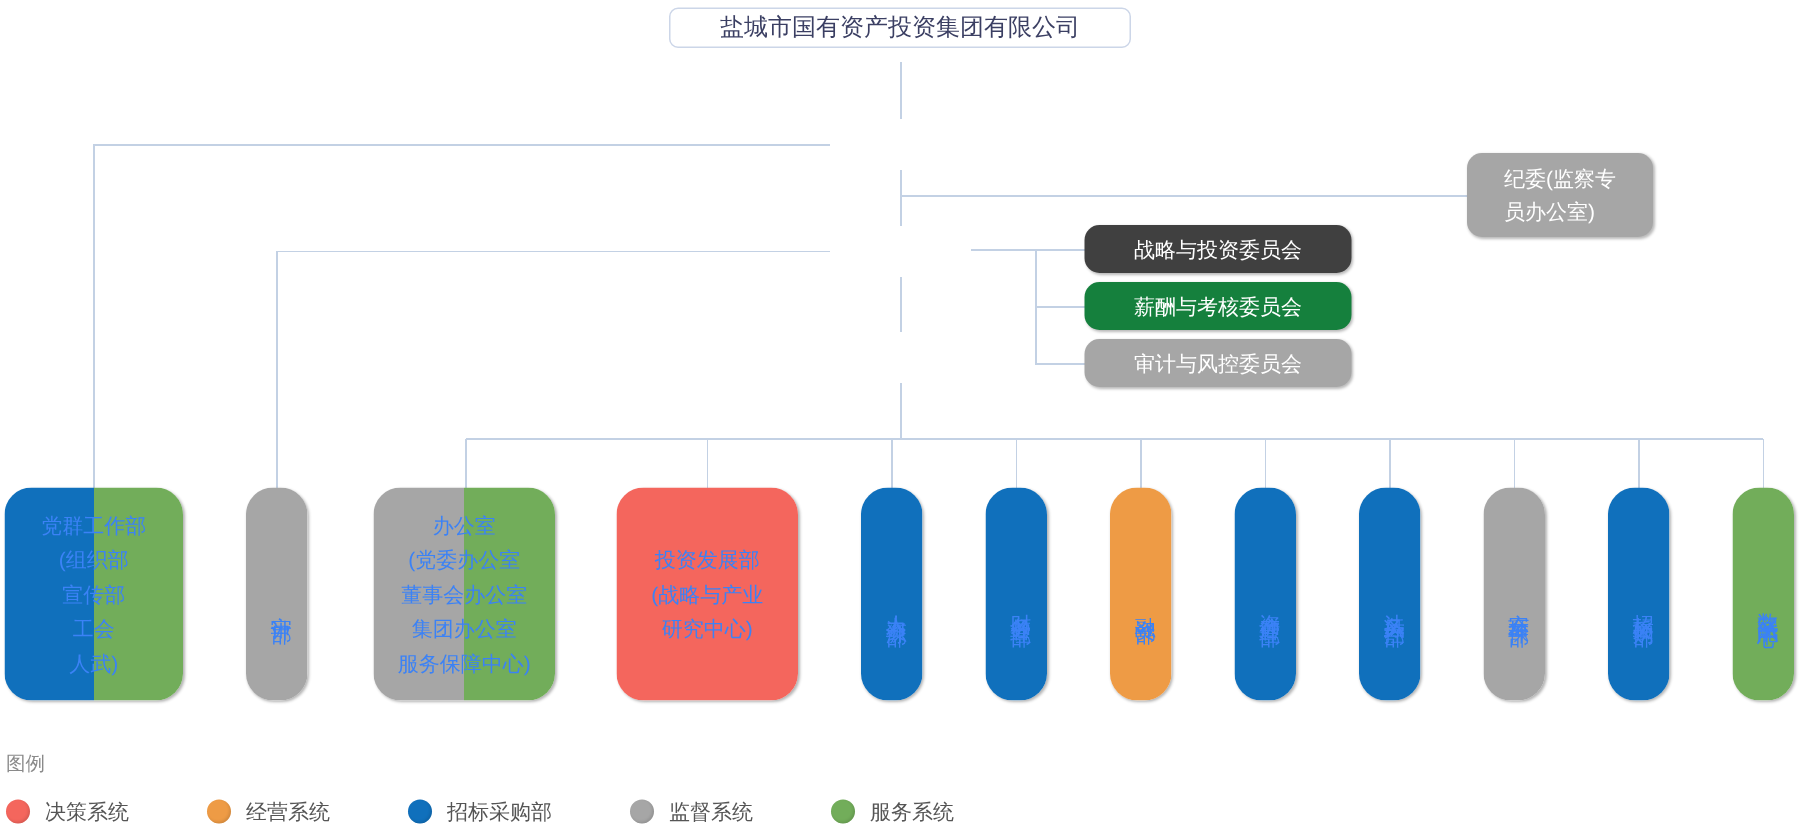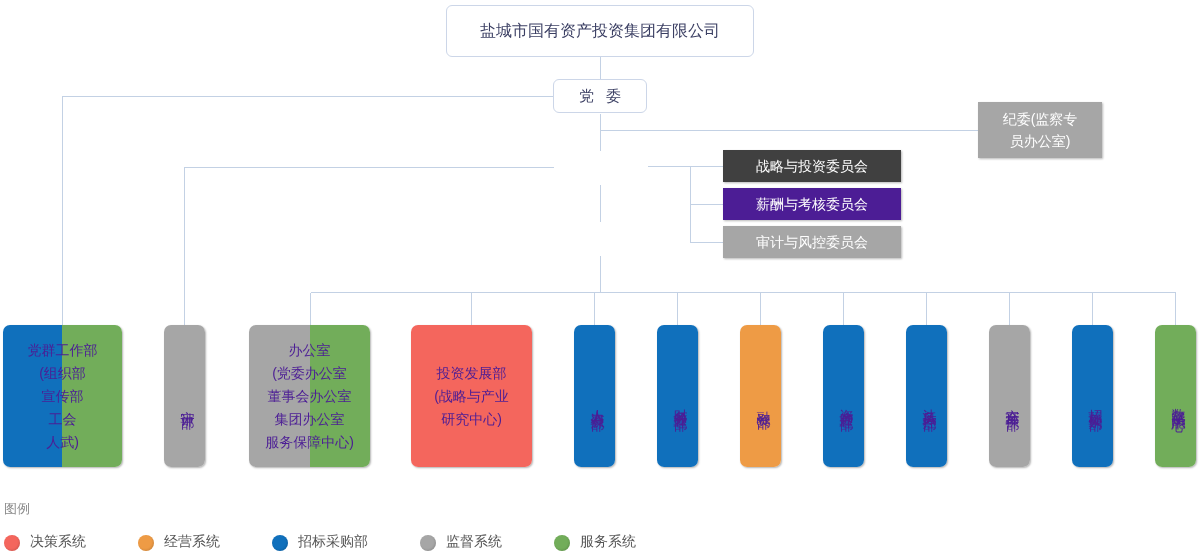--- a/index.html
+++ b/index.html
@@ -20,52 +20,52 @@
     border:1px solid #ccd6e8;
     border-radius:6px;
     box-sizing:border-box;
     display:flex;align-items:center;justify-content:center;
     color:#3b3f63;
     font-size:15px;
     letter-spacing:4px;
     text-indent:4px;
     box-shadow:0 0 0 0 rgba(0,0,0,0);
   }
-  #box-top{left:446px;top:5px;width:308px;height:52px;font-size:16px;letter-spacing:0px;text-indent:0;}
+  #box-top{left:446px;top:5px;width:308px;height:27px;font-size:16px;letter-spacing:0px;text-indent:0;}
   #box-party{left:553px;top:79px;width:94px;height:34px;}
   #box-board{left:553px;top:150px;width:94px;height:34px;}
   #box-mgmt{left:553px;top:221px;width:94px;height:34px;}
 
   
   .cbox{
     position:absolute;
-    border-radius:0;
+    border-radius:10px;
     box-sizing:border-box;
     color:#ffffff;
     display:flex;align-items:center;justify-content:center;
-    text-align:center;
+    text-align:left;
     font-size:14px;
     line-height:22px;
     box-shadow:1px 1px 2px rgba(0,0,0,0.28);
     overflow:hidden;
   }
   #box-jiwei{left:978px;top:102px;width:124px;height:56px;background:#a6a6a6;font-size:14px;line-height:22px;}
 
   #com-1{left:723px;top:150px;width:178px;height:32px;background:#404040;}
-  #com-2{left:723px;top:188px;width:178px;height:32px;background:#4c1d95;}
+  #com-2{left:723px;top:188px;width:178px;height:32px;background:#15803d;}
   #com-3{left:723px;top:226px;width:178px;height:32px;background:#a6a6a6;}
 
   
   .dept{
     position:absolute;top:325px;height:142px;
-    border-radius:7px;
+    border-radius:18px;
     box-sizing:border-box;
     box-shadow:1px 1px 2px rgba(0,0,0,0.3);
     overflow:hidden;
-    color:#4c1d95;
+    color:#3b82f6;
   }
   .dept .inner{
     position:relative;z-index:2;
     width:100%;height:100%;
     display:flex;align-items:center;justify-content:center;
     text-align:center;
     font-size:14px;line-height:23px;
     white-space:pre-line;
   }
   .dept.vertical .inner{
@@ -83,21 +83,21 @@
 
   
   #legend-title{
     position:absolute;left:4px;top:500px;
     font-size:13px;color:#8a8a8a;
   }
   #legend-row{
     position:absolute;left:4px;top:533px;
     display:flex;align-items:center;
   }
-  .leg-item{display:flex;align-items:flex-end;margin-right:52px;}
+  .leg-item{display:flex;align-items:flex-start;margin-right:52px;}
   .leg-dot{
     width:16px;height:16px;border-radius:50%;
     margin-right:10px;display:inline-block;
     box-shadow:inset -1px -1px 2px rgba(0,0,0,.12);
   }
   .leg-label{font-size:14px;color:#555555;}
 </style>
 </head>
 <body>
 
@@ -132,21 +132,20 @@
       <path d="M843.5 292.5 V325.5"></path>
       <path d="M926.5 292.5 V325.5"></path>
       <path d="M1009.5 292.5 V325.5"></path>
       <path d="M1092.5 292.5 V325.5"></path>
       <path d="M1175.5 292.5 V325.5"></path>
     </g>
   </svg>
 
   <div class="gbox" id="box-top">盐城市国有资产投资集团有限公司</div>
 
-  <div class="gbox" id="box-party">党 委</div>
 
 
 
   <div class="cbox" id="box-jiwei">
     <span style="white-space:pre-line;">纪委(监察专
 员办公室)</span>
   </div>
 
   <div class="cbox" id="com-1">战略与投资委员会</div>
   <div class="cbox" id="com-2">薪酬与考核委员会</div>

